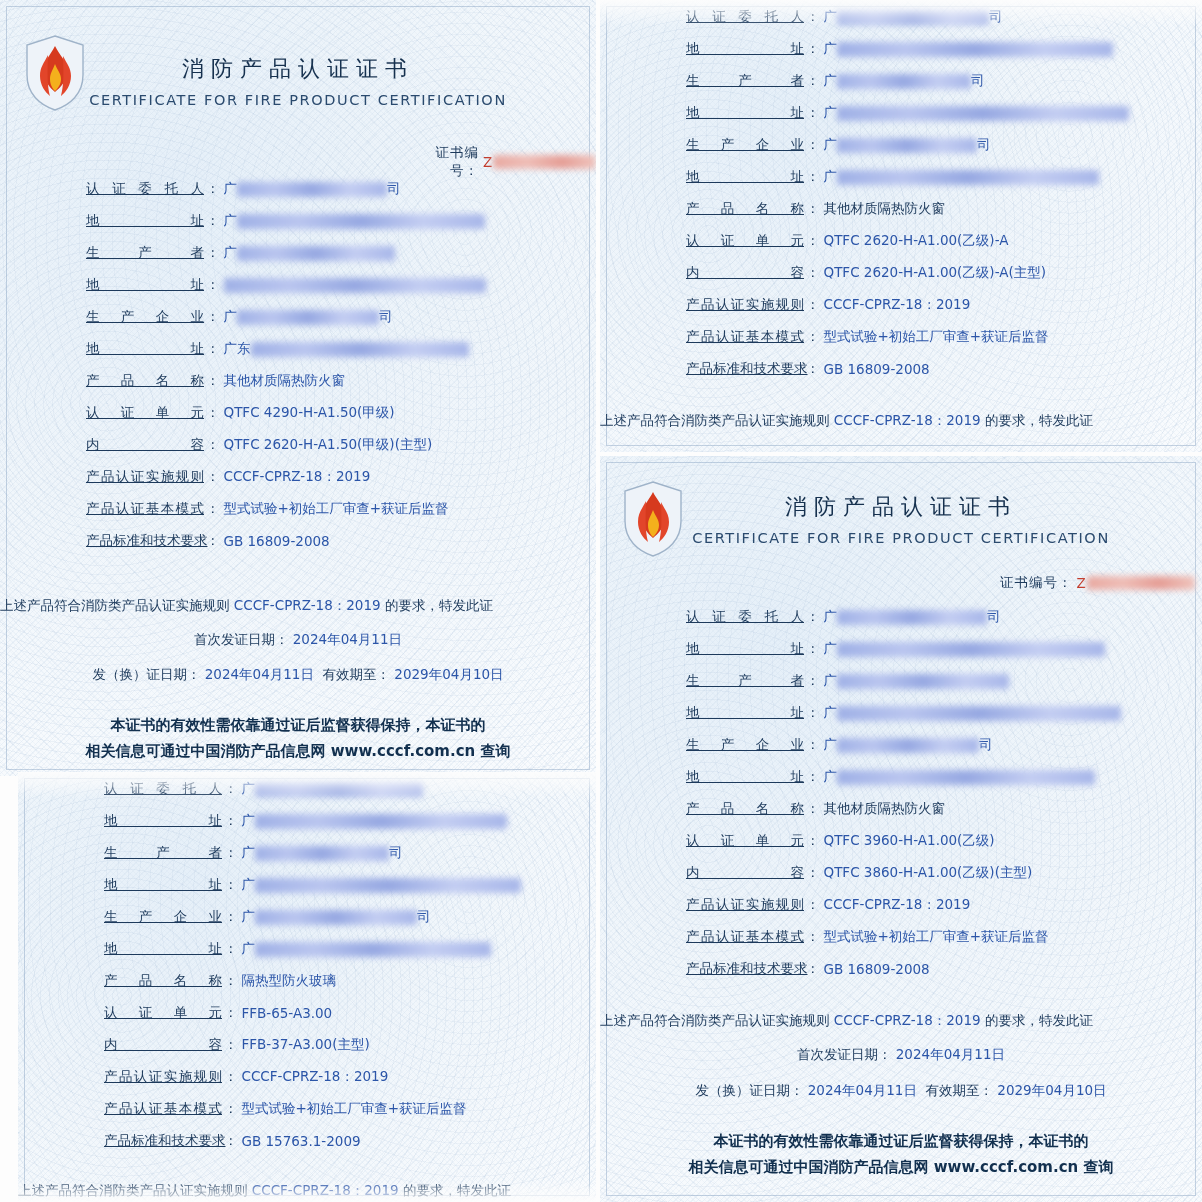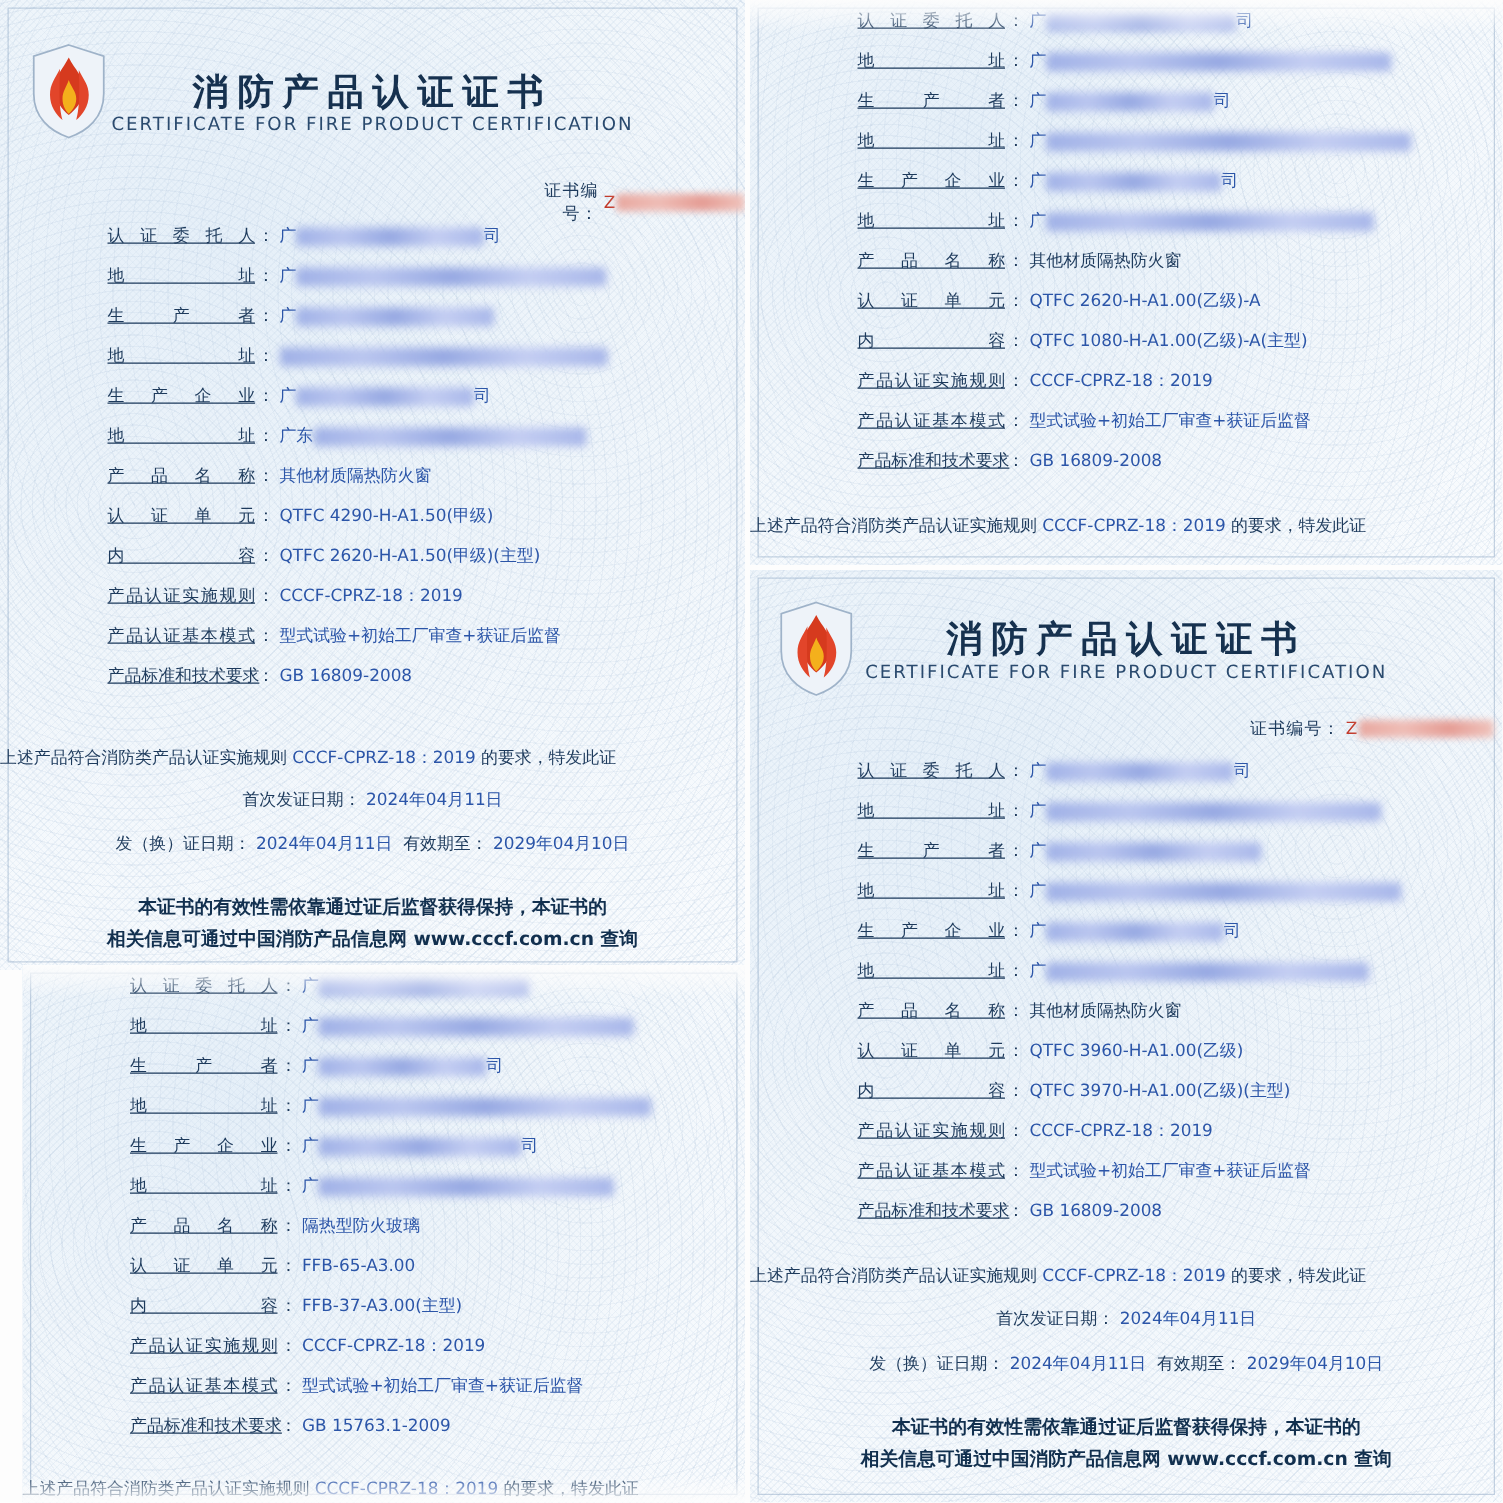--- a/index.html
+++ b/index.html
@@ -41,21 +41,21 @@
   #cert-bottom-left{left:18px;top:772px;width:578px;height:430px;}
   #cert-bottom-right{left:600px;top:456px;width:602px;height:746px;}
 
   
   .emblem{position:absolute;width:62px;height:78px;z-index:4;}
   .emblem svg{width:100%;height:100%;display:block;}
 
   
   .title-cn{
     position:absolute;text-align:center;
-    font-size:29px;letter-spacing:7px;color:#16314f;font-weight:700;
+    font-size:22px;letter-spacing:7px;color:#16314f;font-weight:400;
     width:100%;z-index:3;
   }
   .title-en{
     position:absolute;text-align:center;
     font-size:14.5px;letter-spacing:1.6px;color:#2a4a6e;
     width:100%;z-index:3;
   }
 
   
   .certno{
@@ -281,21 +281,21 @@
         <span class="value dark">其他材质隔热防火窗</span>
       </div>
       <div class="row">
         <span class="label">认证单元</span>
           <span class="colon">：</span>
         <span class="value">QTFC 2620-H-A1.00(乙级)-A</span>
       </div>
       <div class="row">
         <span class="label">内容</span>
           <span class="colon">：</span>
-        <span class="value">QTFC 1080-H-A1.00(乙级)-A(主型)</span>
+        <span class="value">QTFC 2620-H-A1.00(乙级)-A(主型)</span>
       </div>
       <div class="row">
         <span class="label">产品认证实施规则</span>
           <span class="colon">：</span>
         <span class="value">CCCF-CPRZ-18：2019</span>
       </div>
       <div class="row">
         <span class="label">产品认证基本模式</span>
           <span class="colon">：</span>
         <span class="value">型式试验+初始工厂审查+获证后监督</span>
@@ -462,21 +462,21 @@
         <span class="value dark">其他材质隔热防火窗</span>
       </div>
       <div class="row">
         <span class="label">认证单元</span>
           <span class="colon">：</span>
         <span class="value">QTFC 3960-H-A1.00(乙级)</span>
       </div>
       <div class="row">
         <span class="label">内容</span>
           <span class="colon">：</span>
-        <span class="value">QTFC 3970-H-A1.00(乙级)(主型)</span>
+        <span class="value">QTFC 3860-H-A1.00(乙级)(主型)</span>
       </div>
       <div class="row">
         <span class="label">产品认证实施规则</span>
           <span class="colon">：</span>
         <span class="value">CCCF-CPRZ-18：2019</span>
       </div>
       <div class="row">
         <span class="label">产品认证基本模式</span>
           <span class="colon">：</span>
         <span class="value">型式试验+初始工厂审查+获证后监督</span>

